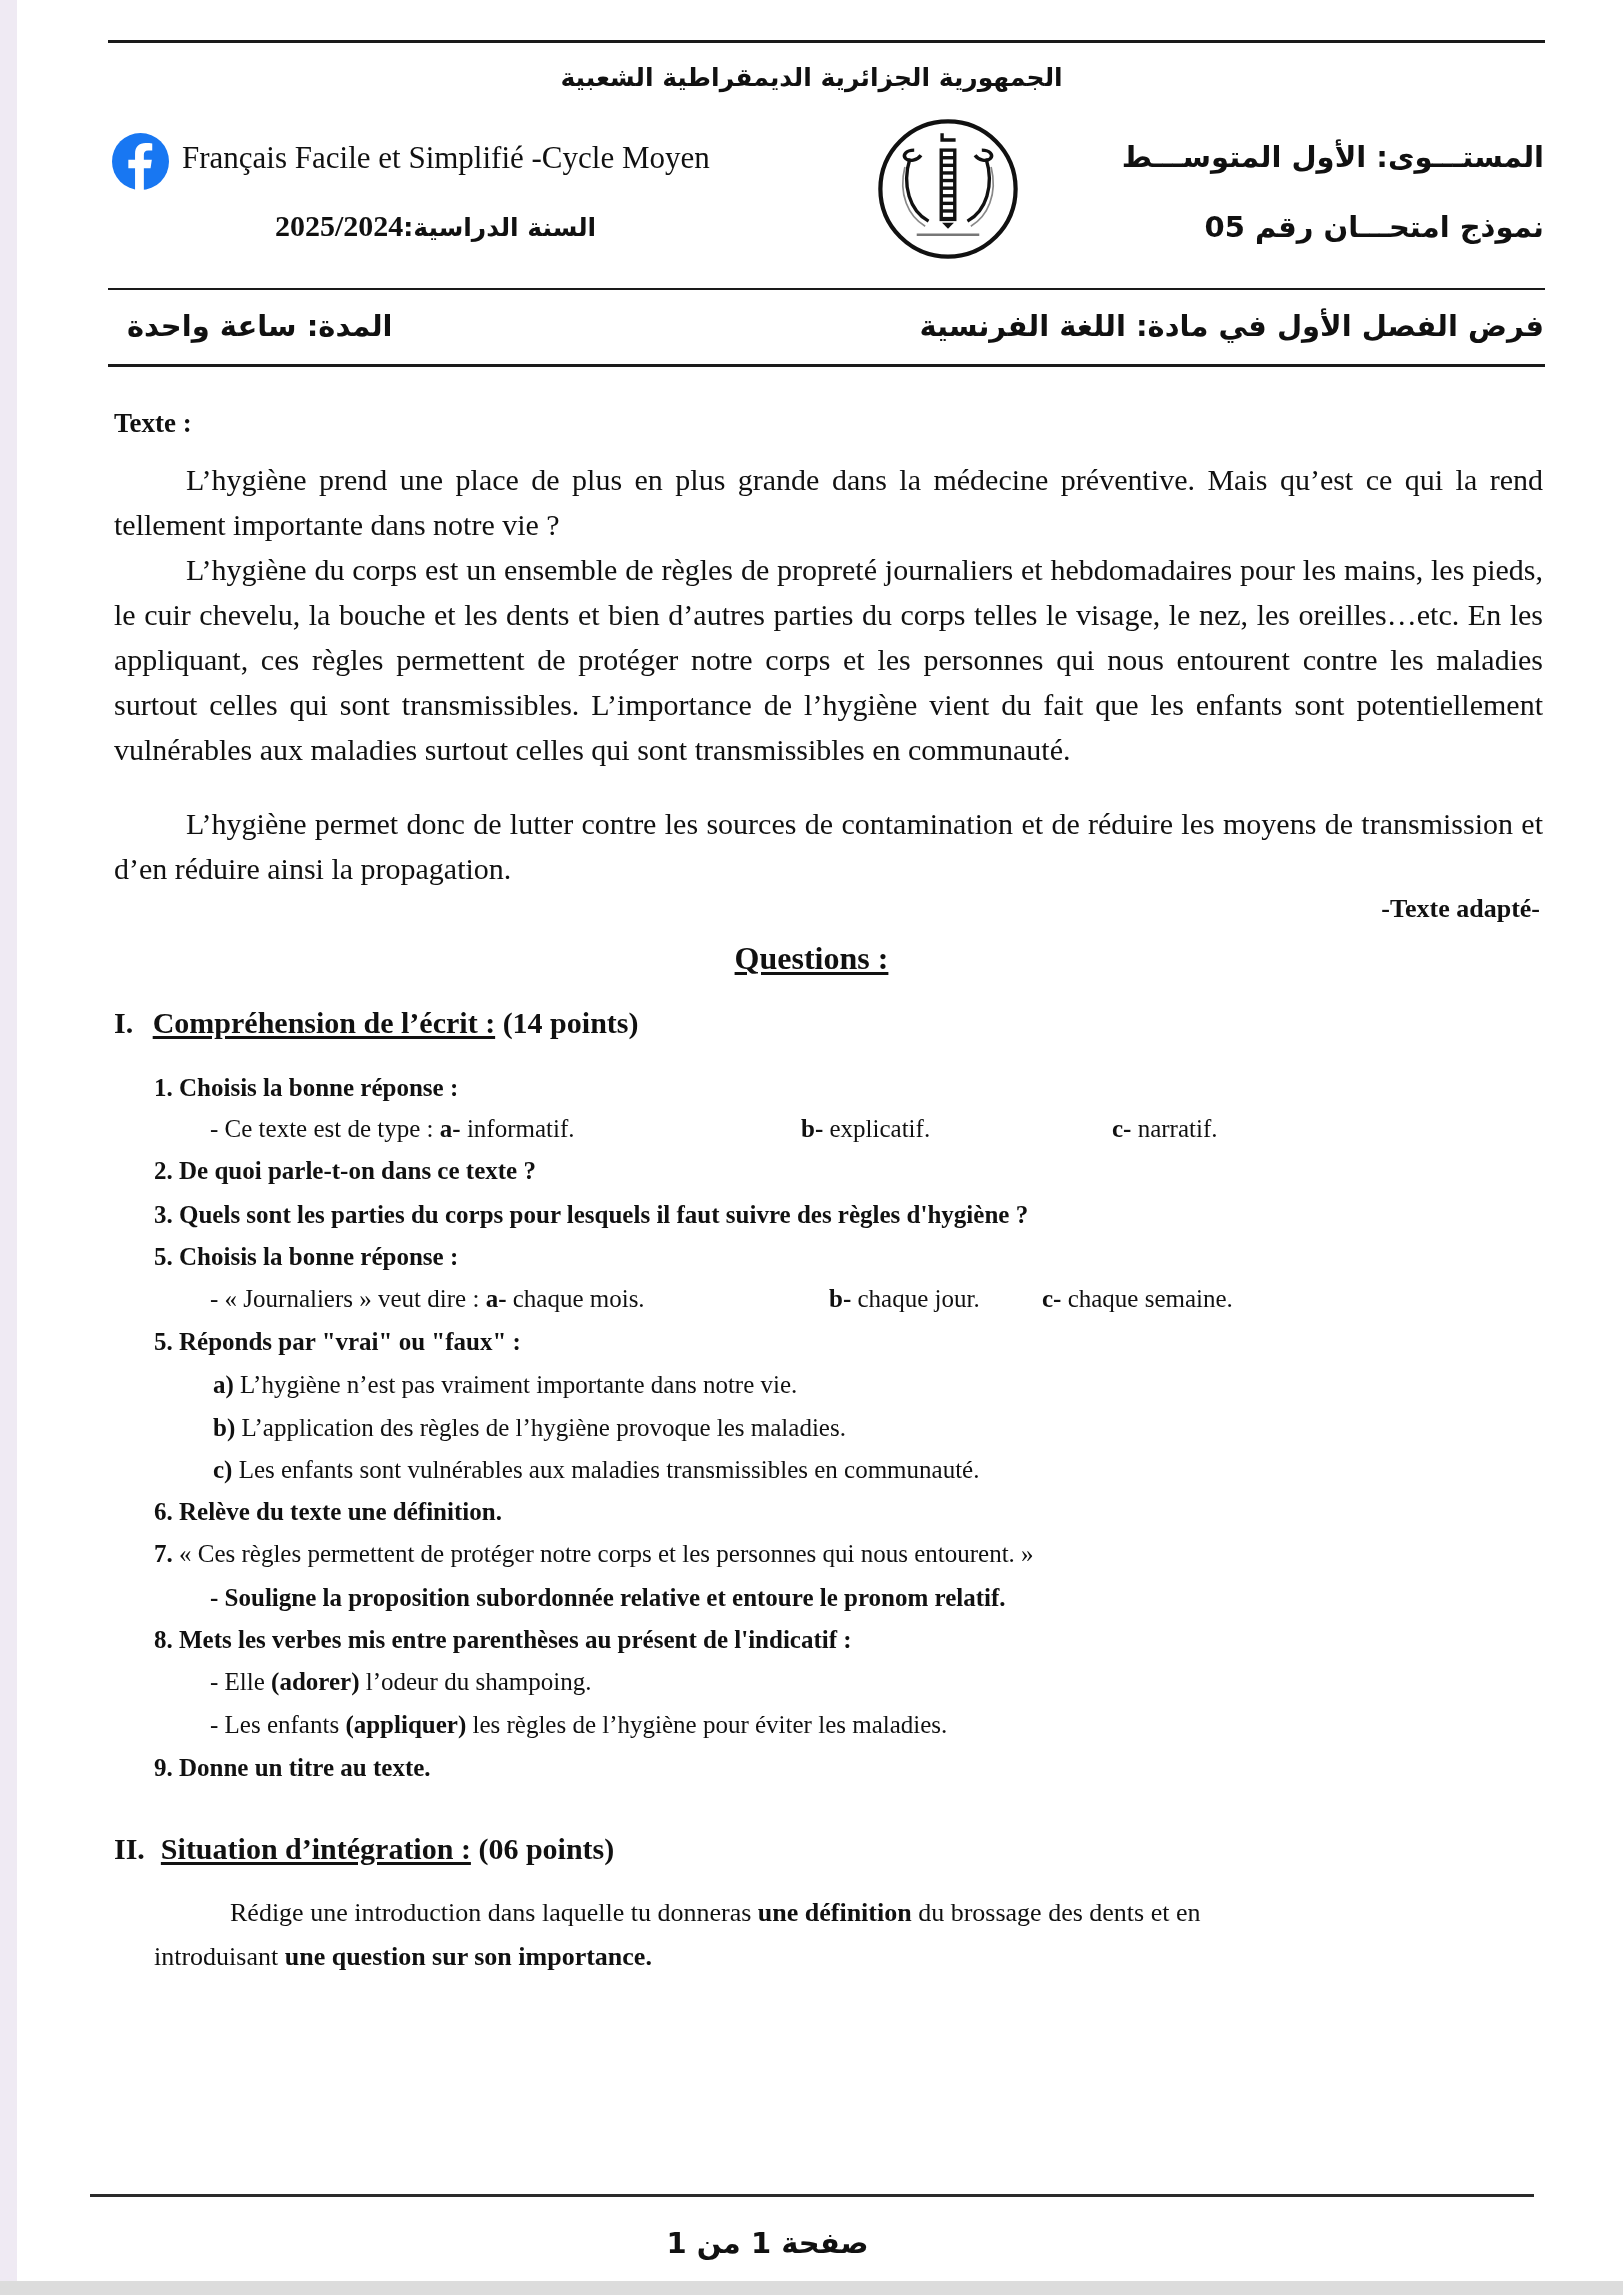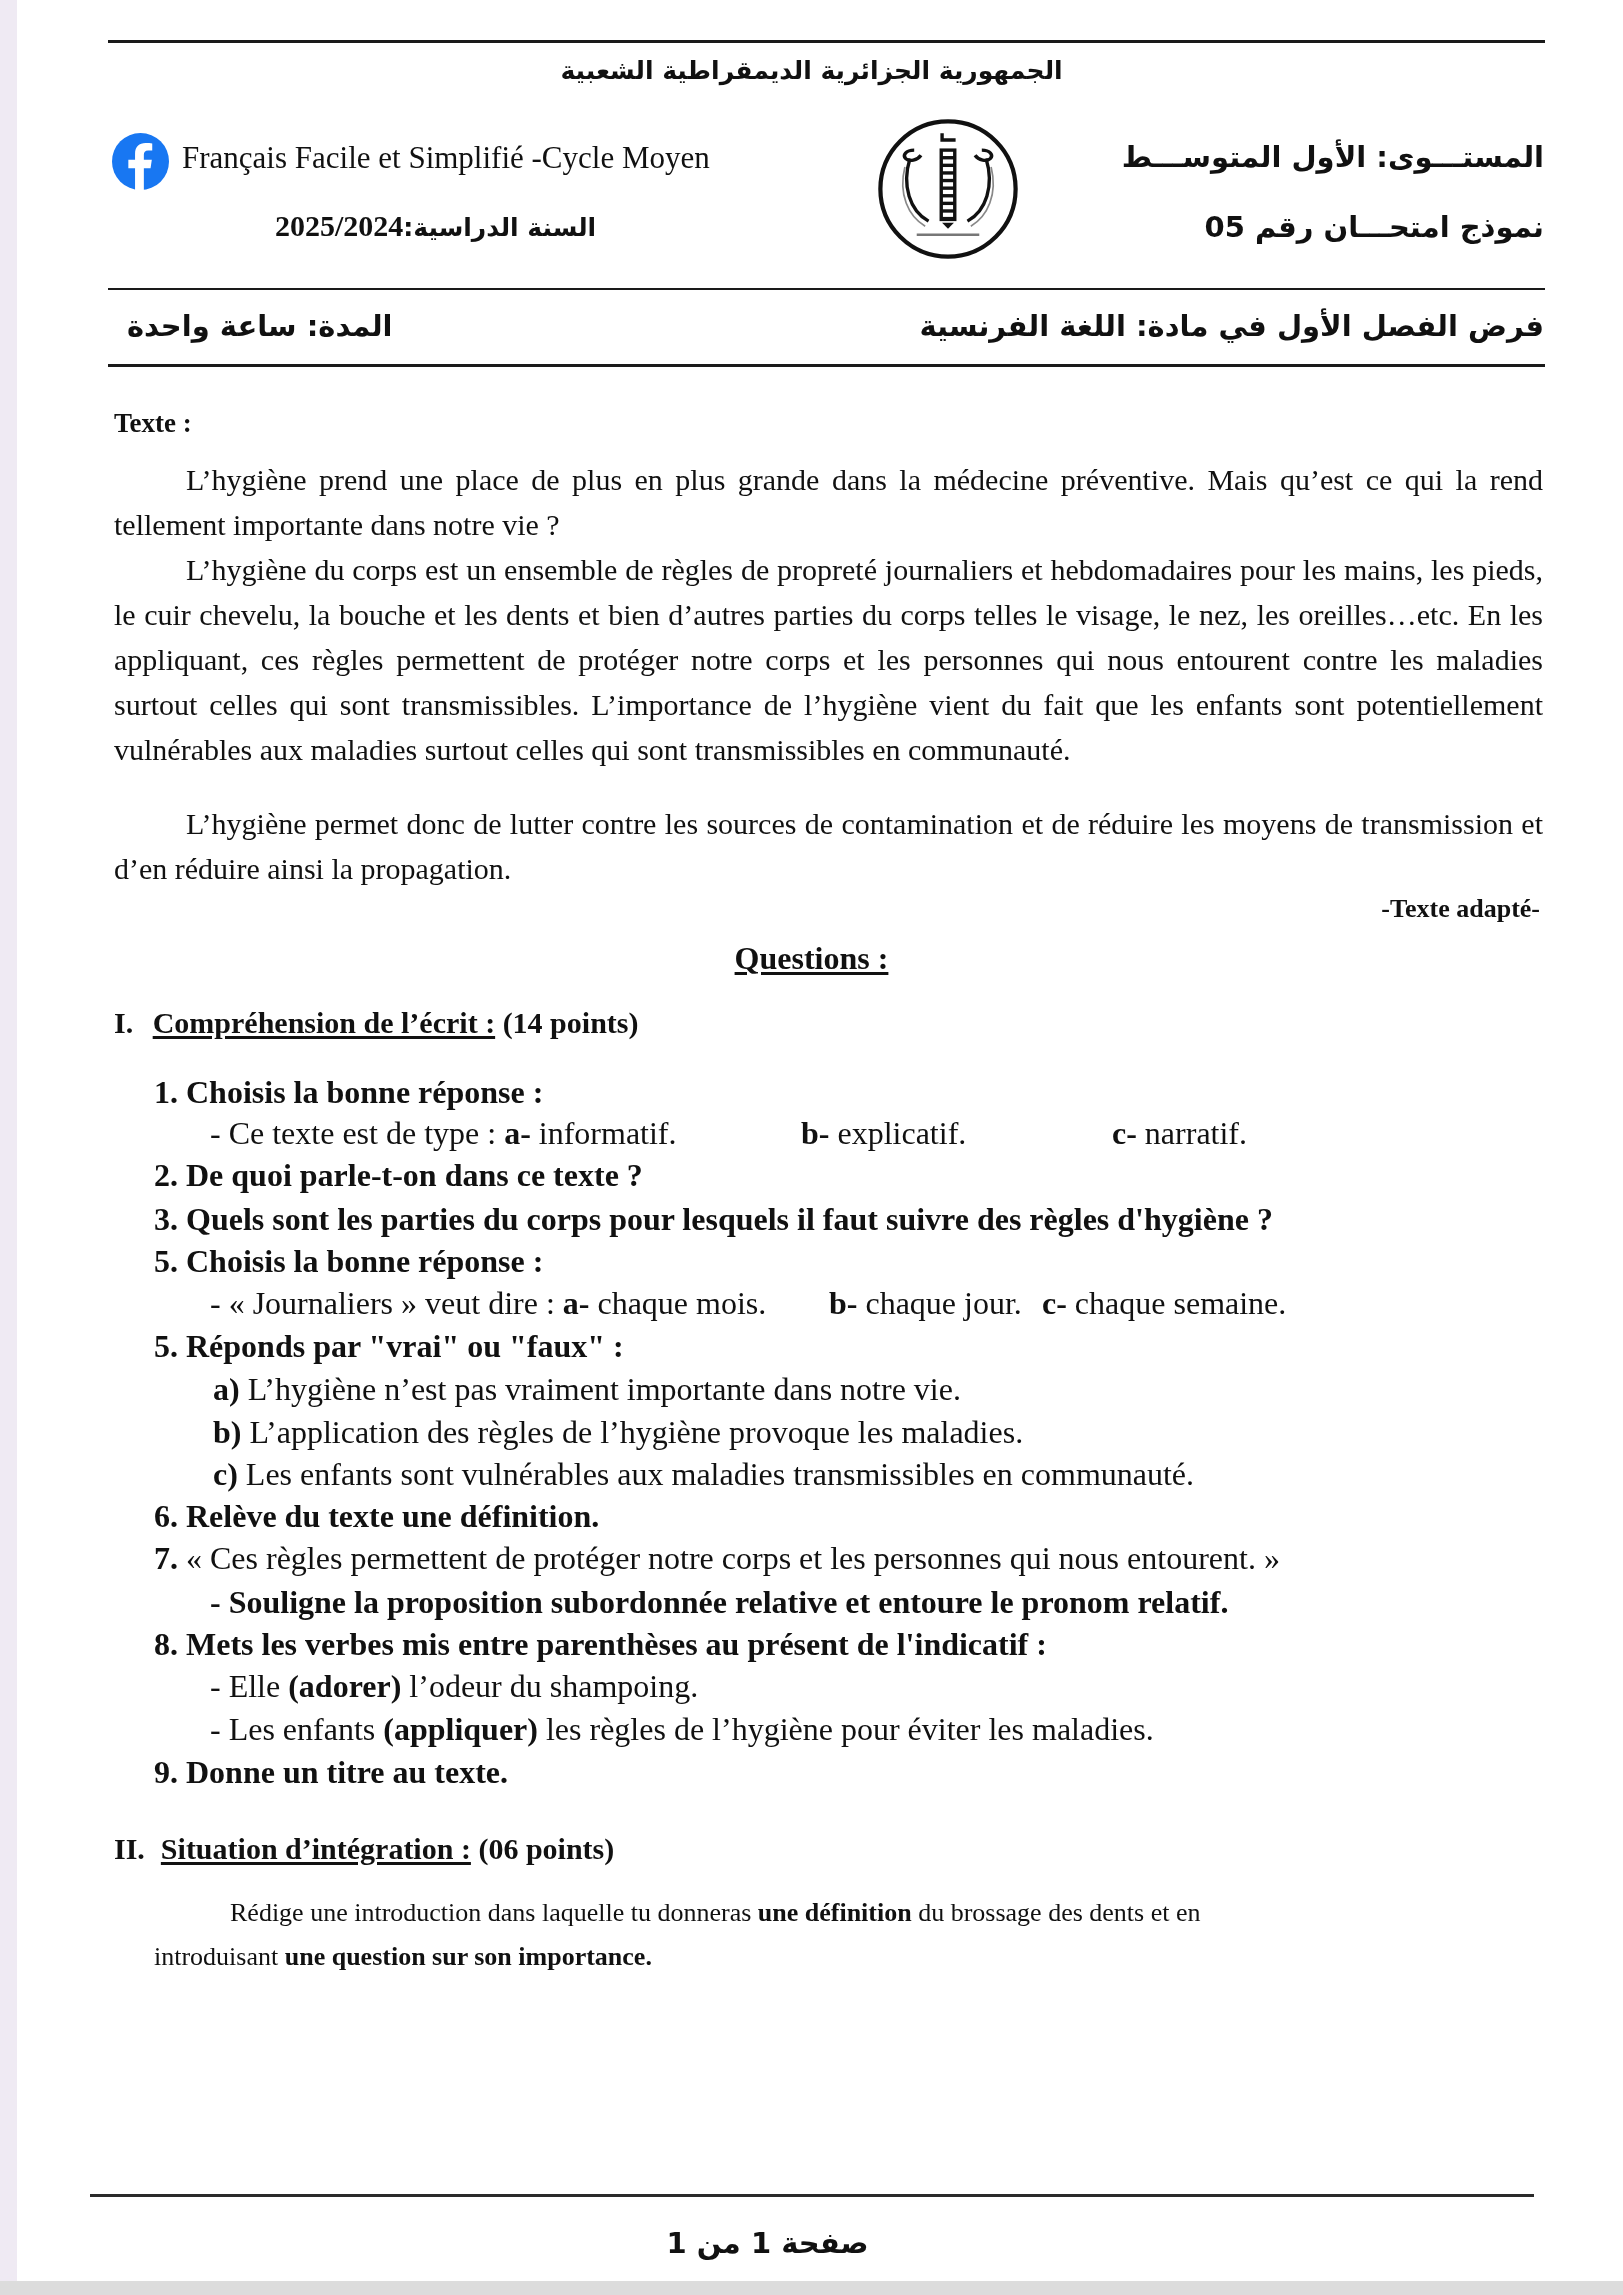--- a/index.html
+++ b/index.html
@@ -7,33 +7,33 @@
     width:1623px; height:2295px; position:relative; overflow:hidden;
     background:#ffffff;
     font-family:"Liberation Serif", "DejaVu Serif", serif;
     color:#111;
   }
   .side-strip { position:absolute; left:0; top:0; width:17px; height:2295px; background:#efeaf3; }
   .bottom-band { position:absolute; left:0; top:2281px; width:1623px; height:14.4px; background:#dcdcdc; }
   .hline { position:absolute; height:0; border-top:3.4px solid #1a1a1a; }
   .abs { position:absolute; white-space:nowrap; }
   .ar { direction:rtl; font-family:"DejaVu Sans", sans-serif; font-weight:bold; }
-  .ar-title { font-size:25px; }
+  .ar-title { font-size:25px;margin-top:7px; }
   .ar-h { font-size:29px; }
   .en-h { font-size:30px; font-weight:bold; }
   .fb-icon { position:absolute; left:112px; top:133px; width:57px; height:57px; }
   .logo { position:absolute; left:876px; top:118px; width:144px; height:142px; }
   .b { font-weight:bold; }
   .u { text-decoration:underline; text-decoration-thickness:2.5px; text-underline-offset:3.4px; }
   .para {
     position:absolute; left:114px; width:1429px; font-size:30px; line-height:45px;
     text-align:justify; text-justify:inter-word;
   }
   .indent { text-indent:72px; }
-  .q { position:absolute; font-size:32px; white-space:nowrap; }
+  .q { position:absolute; font-size:25px; white-space:nowrap; }
   .opt-b { font-weight:bold; }
 </style>
 </head>
 <body>
 
 <div class="side-strip"></div>
 <div class="bottom-band"></div>
 
 <div class="hline" style="left:108px; top:40px; width:1437px;"></div>
 

